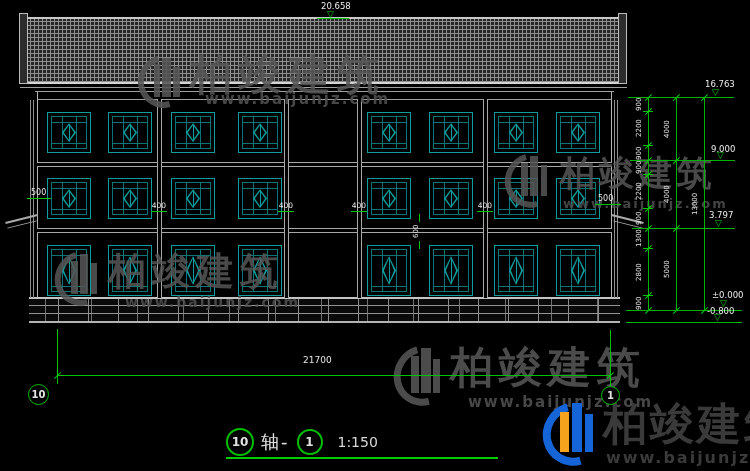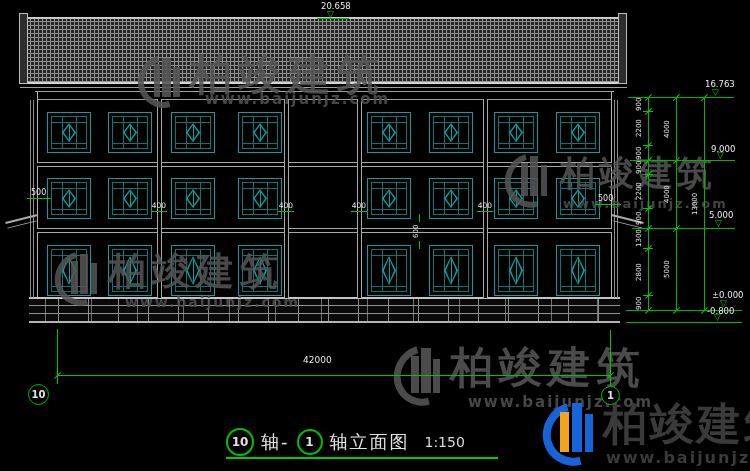--- a/index.html
+++ b/index.html
@@ -454,21 +454,21 @@
       <div class="abs tri" style="left: 327px; top: 10px;">▽</div>
       <div class="abs" style="left: 705px; top: 80px;">
         <div class="abs elevtxt" style="left: 0px; top: 0px;">16.763</div>
       </div>
       <div class="abs tri" style="left: 712px; top: 88px;">▽</div>
       <div class="abs" style="left: 711px; top: 145px;">
         <div class="abs elevtxt" style="left: 0px; top: 0px;">9.000</div>
       </div>
       <div class="abs tri" style="left: 717px; top: 151px;">▽</div>
       <div class="abs" style="left: 709px; top: 211px;">
-        <div class="abs elevtxt" style="left: 0px; top: 0px;">5.000</div>
+        <div class="abs elevtxt" style="left: 0px; top: 0px;">3.797</div>
       </div>
       <div class="abs tri" style="left: 715px; top: 219px;">▽</div>
       <div class="abs" style="left: 712px; top: 291px;">
         <div class="abs elevtxt" style="left: 0px; top: 0px;">±0.000</div>
       </div>
       <div class="abs tri" style="left: 720px; top: 299px;">▽</div>
       <div class="abs" style="left: 707px; top: 307px;">
         <div class="abs elevtxt" style="left: 0px; top: 0px;">-0.800</div>
       </div>
       <div class="abs tri" style="left: 714px; top: 313px;">▽</div>
@@ -481,35 +481,34 @@
       <div class="abs" style="left: 351px; top: 211px; width: 16px; height: 1px; background: rgb(0, 196, 0);"></div>
       <div class="abs dimtxt" style="left: 476px; top: 202px; width: 18px; text-align: center; font-size: 7.5px;">400</div>
       <div class="abs" style="left: 477px; top: 211px; width: 16px; height: 1px; background: rgb(0, 196, 0);"></div>
     </div>
 
   <div class="abs gline" style="left:57px;top:329px;width:1px;height:55px;"></div>
   <div class="abs gline" style="left:610px;top:330px;width:1px;height:56px;"></div>
   <div class="abs gline" style="left:57px;top:375px;width:554px;height:1px;"></div>
   <div class="abs gline" style="left:53px;top:375px;width:9px;height:1px;transform:rotate(-45deg);"></div>
   <div class="abs gline" style="left:606px;top:375px;width:9px;height:1px;transform:rotate(-45deg);"></div>
-  <div class="abs dimtxt" style="left:303px;top:356px;font-size:9px;">42000</div>
+  <div class="abs dimtxt" style="left:303px;top:356px;font-size:9px;">21700</div>
 
   <div class="abs bubble" style="left:28px;top:384px;width:21px;height:21px;font-size:10px;border-width:1.5px;">10</div>
   <div class="abs bubble" style="left:601px;top:386px;width:19px;height:19px;font-size:10px;border-width:1.5px;">1</div>
 
   <div class="abs dimtxt" style="left:31px;top:189px;font-size:8px;">500</div>
   <div class="abs gline" style="left:27px;top:198px;width:24px;height:1px;"></div>
   <div class="abs dimtxt" style="left:598px;top:195px;font-size:8px;">500</div>
   <div class="abs gline" style="left:595px;top:204px;width:26px;height:1px;"></div>
   <div class="abs gline" style="left:419px;top:214px;width:1px;height:8px;"></div>
   <div class="abs dimtxt vtxt" style="left:413px;top:222px;width:10px;height:18px;font-size:7px;">600</div>
   <div class="abs gline" style="left:419px;top:241px;width:1px;height:8px;"></div>
 
   <div id="title-row" class="abs" style="left:226px;top:428px;height:28px;">
     <div class="bubble" style="width:24px;height:24px;font-size:12px;">10</div>
     <span class="ttxt">轴-</span>
     <div class="bubble" style="width:22px;height:22px;font-size:12px;">1</div>
-    <span class="ttxt">轴立面图</span>
     <span style="font-size:14px;margin-left:8px;color:#d8d8d8;">1:150</span>
   </div>
   <div class="abs" style="left:226px;top:457px;width:272px;height:2px;background:#00cc00;"></div>
 
 </div>
 
 </body></html>

